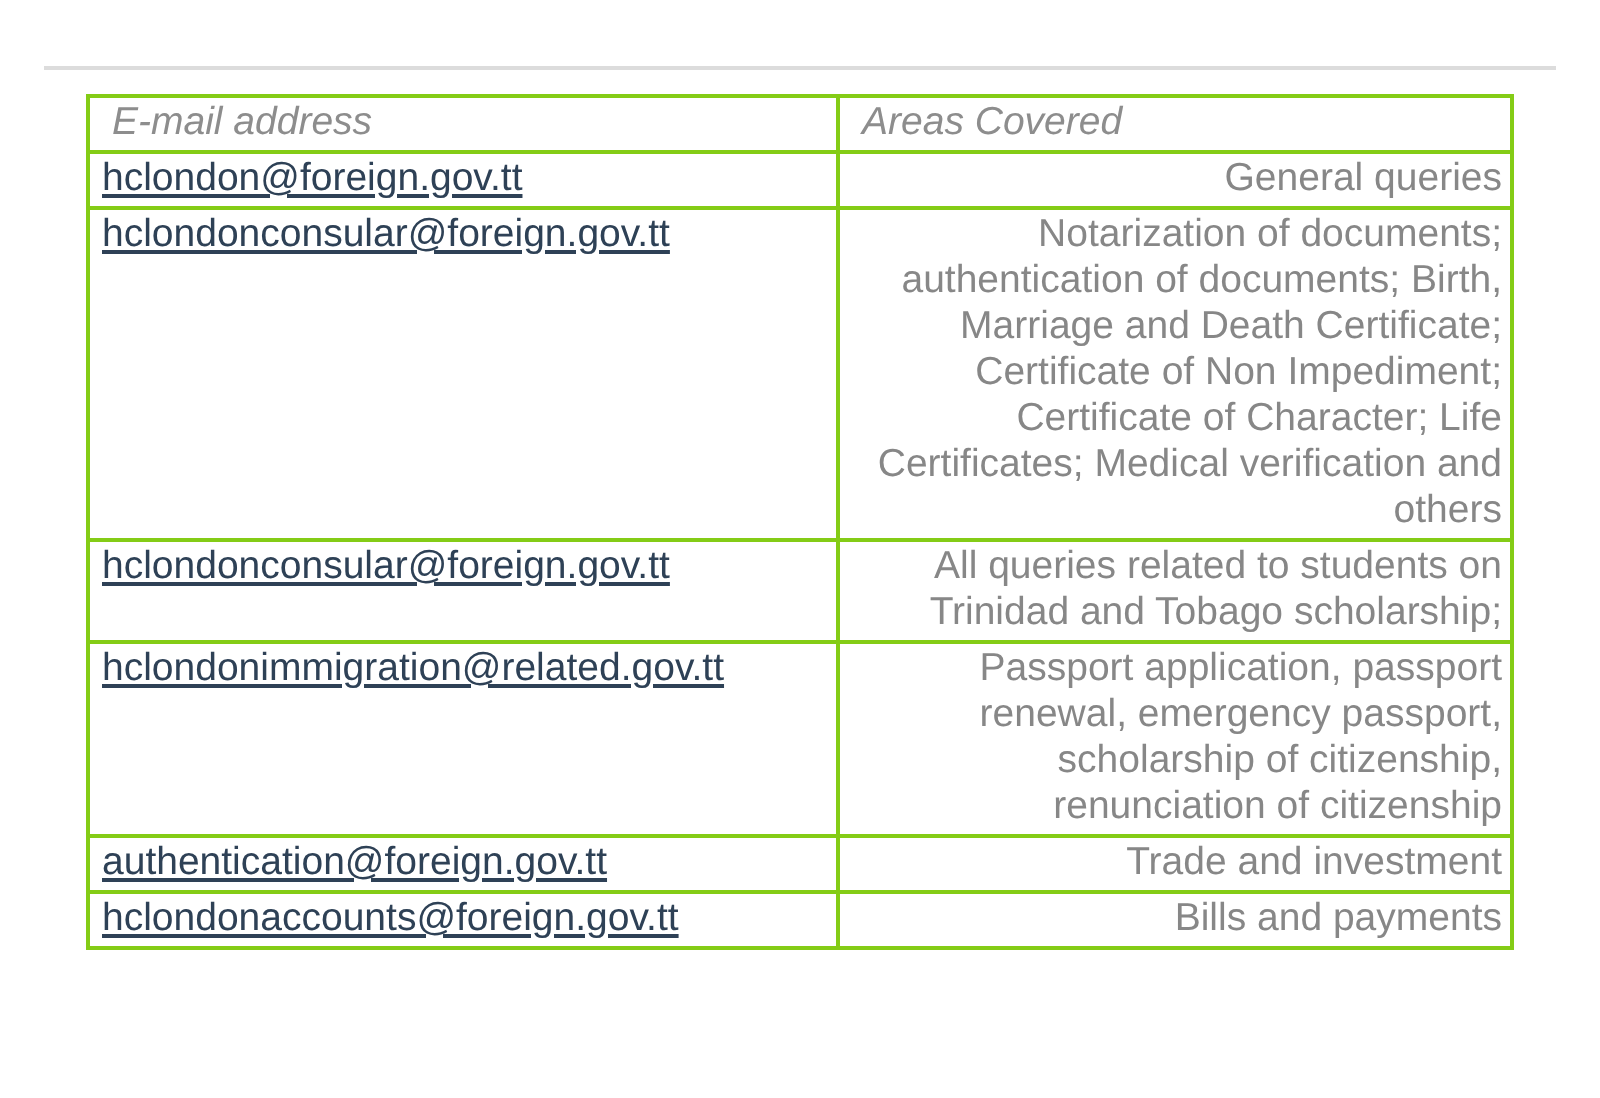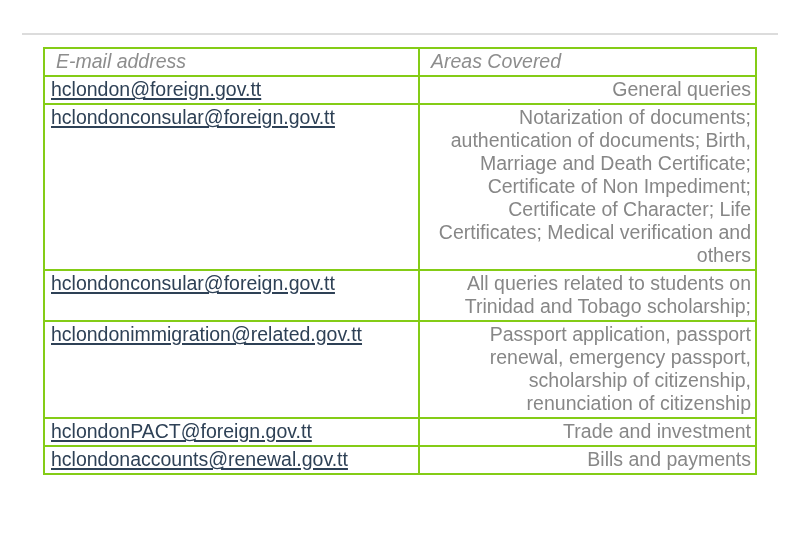--- a/index.html
+++ b/index.html
@@ -92,22 +92,22 @@
         </tr>
         <tr>
           <td class="email-cell"><a href="#">hclondonconsular@foreign.gov.tt</a></td>
           <td class="area-cell">All queries related to students on Trinidad and Tobago scholarship;</td>
         </tr>
         <tr>
           <td class="email-cell"><a href="#">hclondonimmigration@related.gov.tt</a></td>
           <td class="area-cell">Passport application, passport renewal, emergency passport, scholarship of citizenship, renunciation of citizenship</td>
         </tr>
         <tr>
-          <td class="email-cell"><a href="#">hclondonPACT@foreign.gov.tt</a></td>
+          <td class="email-cell"><a href="#">authentication@foreign.gov.tt</a></td>
           <td class="area-cell">Trade and investment</td>
         </tr>
         <tr>
-          <td class="email-cell"><a href="#">hclondonaccounts@renewal.gov.tt</a></td>
+          <td class="email-cell"><a href="#">hclondonaccounts@foreign.gov.tt</a></td>
           <td class="area-cell">Bills and payments</td>
         </tr>
       </tbody>
   </table>
 </div>
 
 </body></html>

